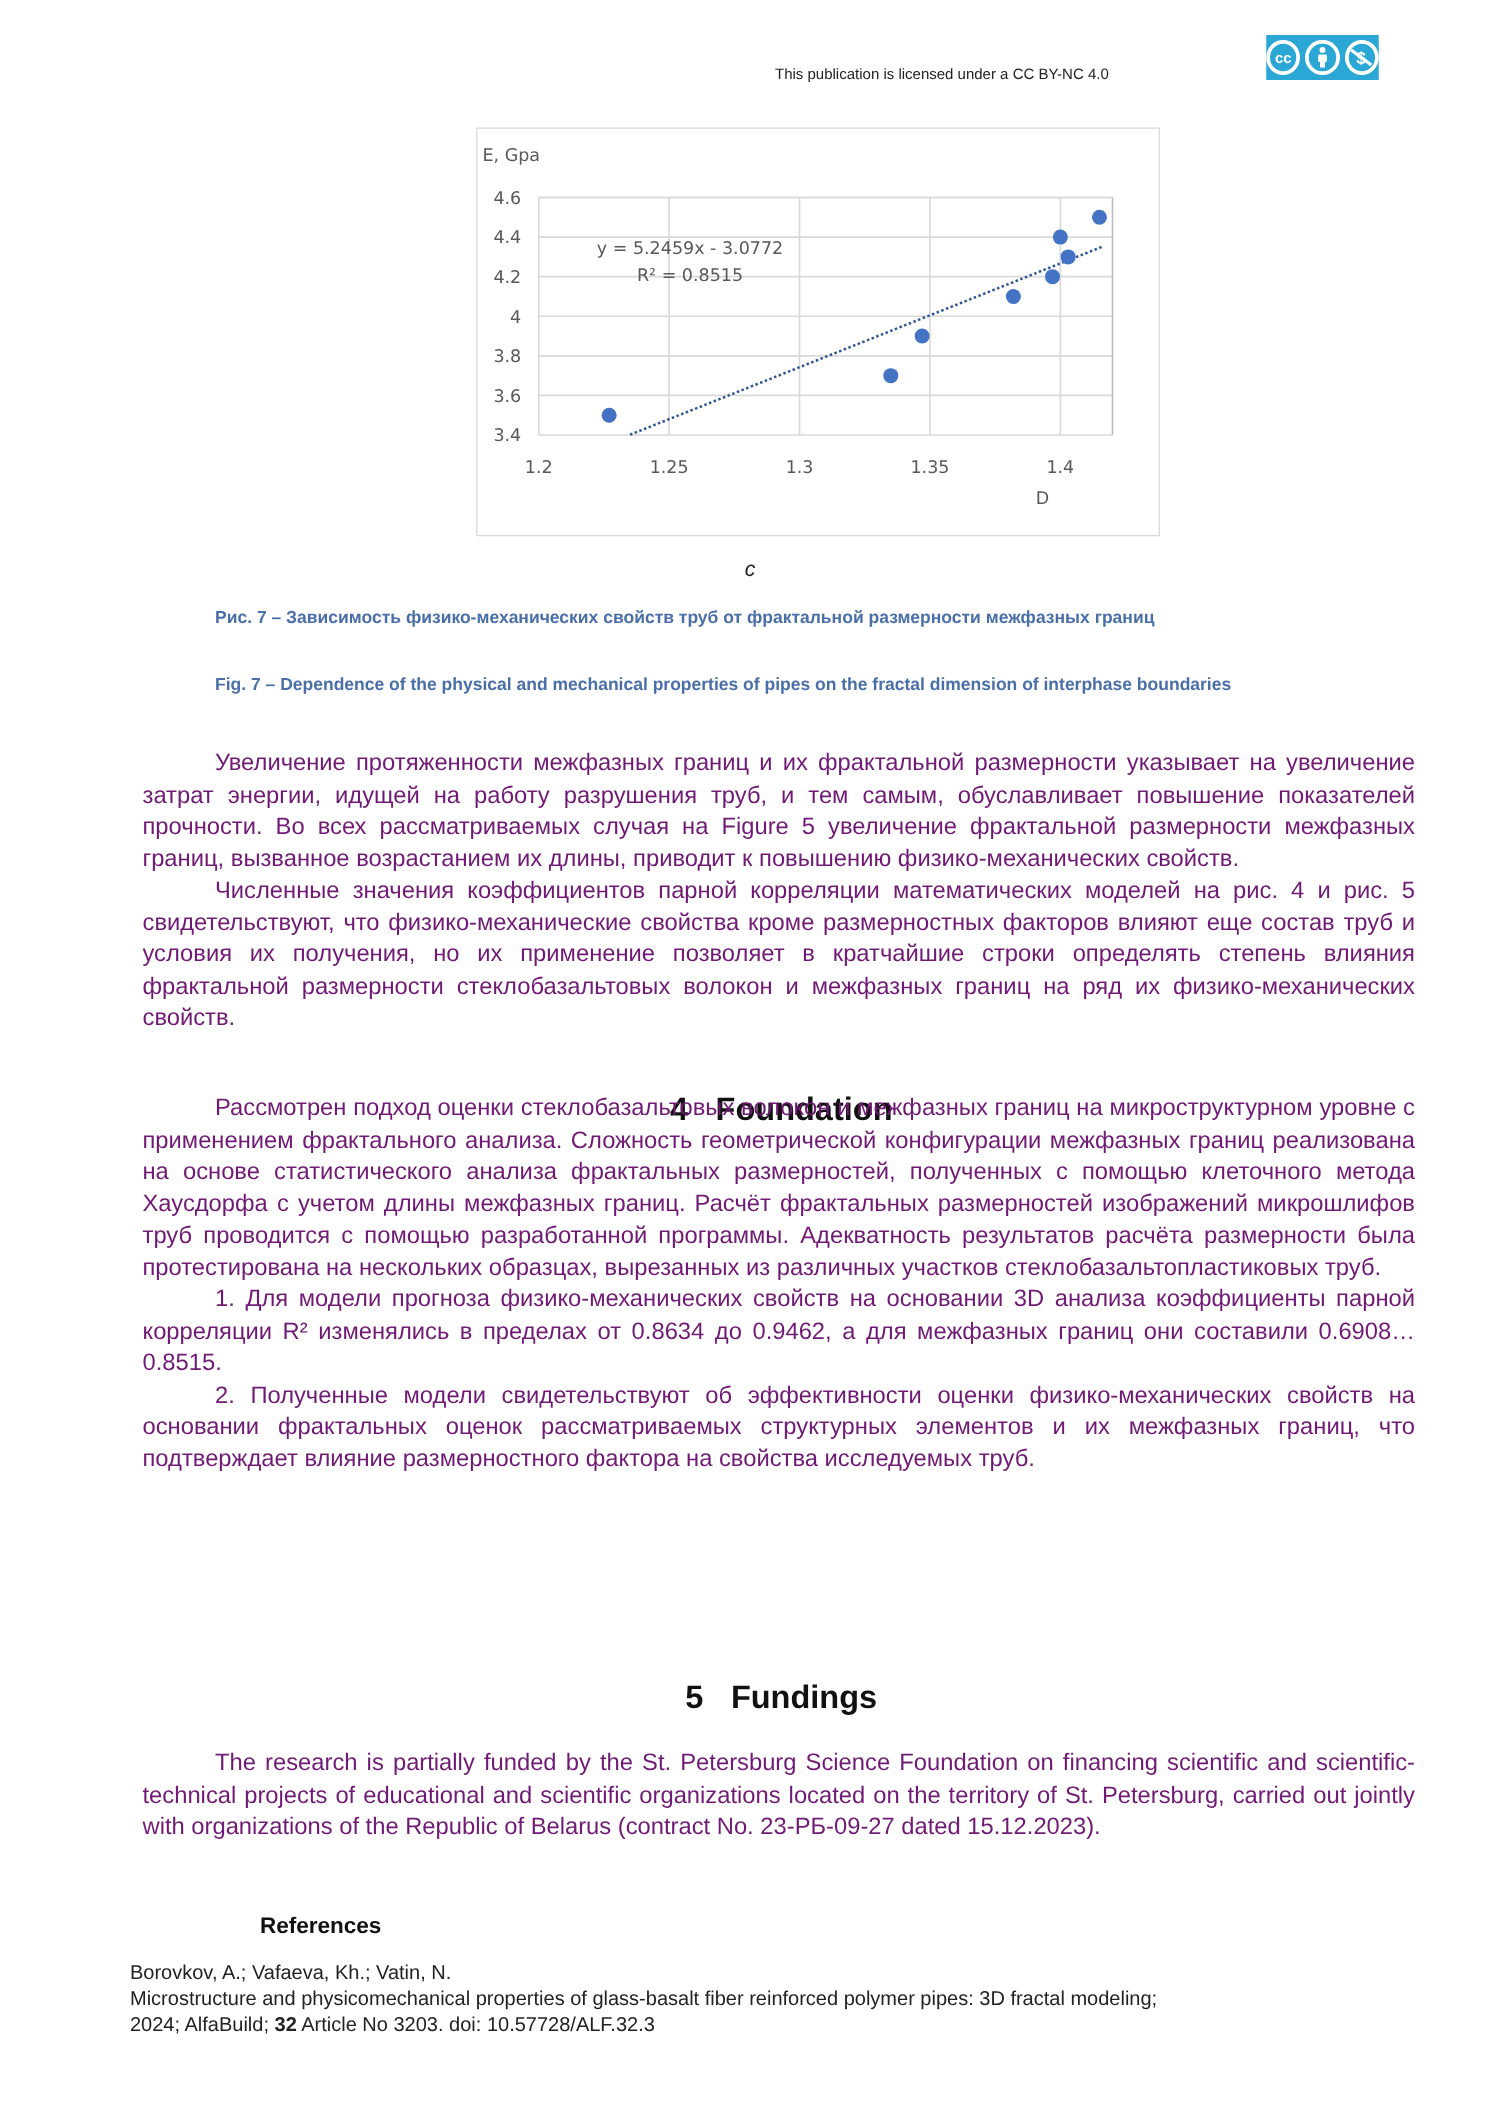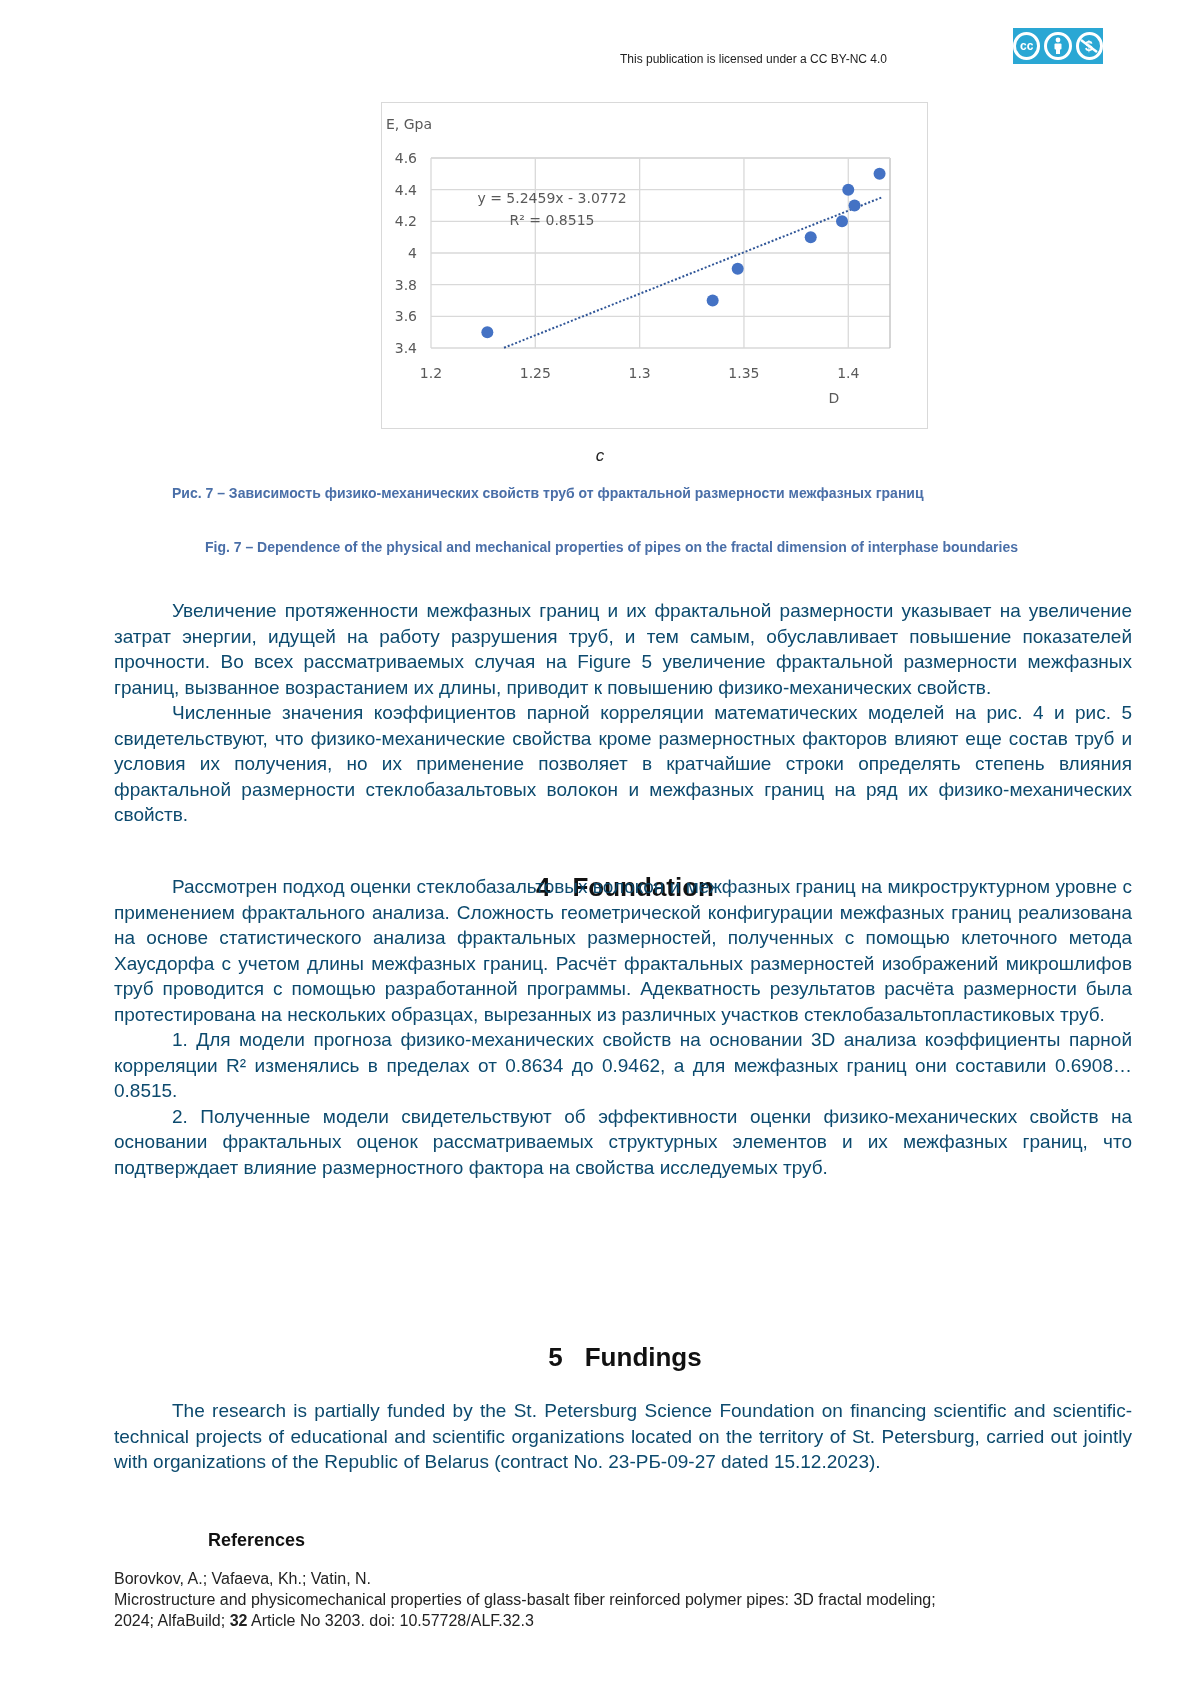--- a/index.html
+++ b/index.html
@@ -5,27 +5,27 @@
     html, body { margin: 0; padding: 0; background: #ffffff; }
     body { width: 1200px; height: 1697px; position: relative; font-family: "Liberation Sans", sans-serif; color: #111; overflow: hidden; }
     .license { position: absolute; top: 52px; left: 620px; font-size: 12px; color: #222; }
     .cc-badge { position: absolute; top: 28px; left: 1013px; width: 90px; height: 36px; background: #2aa7d4; display: flex; align-items: center; justify-content: center; gap: 4px; }
     .cc-badge .circ { width: 28px; height: 28px; border: 3px solid #fff; border-radius: 50%; box-sizing: border-box; color: #fff; font-weight: bold; font-size: 12px; display: flex; align-items: center; justify-content: center; }
     .chart-frame { position: absolute; top: 102px; left: 381px; width: 545px; height: 325px; border: 1px solid #d9d9d9; background: #fff; }
     .chart-frame svg { display: block; }
     .subfig { position: absolute; top: 446px; left: 0; width: 1200px; text-align: center; font-style: italic; font-size: 17px; color: #222; }
     .caption { position: absolute; left: 172px; width: 960px; font-weight: bold; font-size: 14px; line-height: 27px; color: #4a6fa8; text-align: justify; text-align-last: left; }
     .caption.ru { top: 480px; }
-    .caption.en { top: 534px; margin-left: 33px; }
-    .body-text { position: absolute; left: 114px; width: 1018px; font-size: 19px; line-height: 25.5px; text-align: justify; color: #0c4a6e; }
+    .caption.en { top: 534px; }
+    .body-text { position: absolute; left: 114px; width: 1018px; font-size: 19px; line-height: 25.5px; text-align: justify; color: #701a75; }
     .body-text p { margin: 0; text-indent: 58px; }
     .heading { position: absolute; left: 0; width: 1250px; text-align: center; font-weight: bold; font-size: 26px; color: #111; }
     .heading .num { margin-right: 22px; }
     .refs-title { position: absolute; top: 1530px; left: 208px; font-weight: bold; font-size: 18px; color: #111; }
-    .ref { position: absolute; left: 114px; font-size: 16px; line-height: 21px; color: #222; }
+    .ref { position: absolute; left: 104px; font-size: 16px; line-height: 21px; color: #222; }
   </style>
 </head>
 <body>
 
 <div class="license">This publication is licensed under a CC BY-NC 4.0</div>
 <div class="cc-badge">
   <span class="circ">cc</span>
   <span class="circ">
     <svg width="14" height="18" viewBox="0 0 14 18">
         <circle cx="7" cy="3" r="2.4" fill="#fff"></circle>

